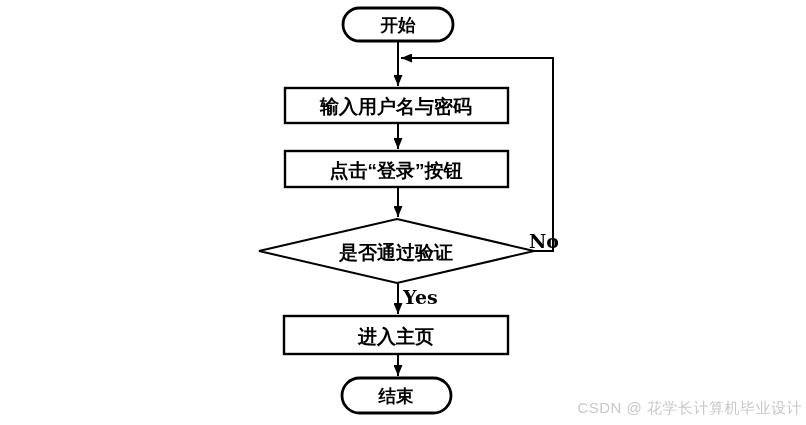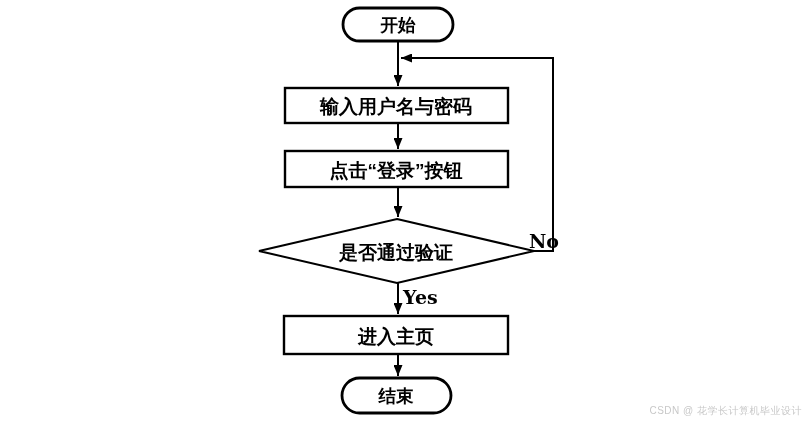--- a/index.html
+++ b/index.html
@@ -37,21 +37,21 @@
     font-family: "DejaVu Serif", serif;
     font-weight: bold;
     font-size: 19px;
     fill: #000000;
     dominant-baseline: central;
   }
   .watermark {
     position: absolute;
     right: 4px;
     bottom: 7px;
-    font-size: 10px;
+    font-size: 15px;
     color: #c8c8c8;
     letter-spacing: 0.5px;
     white-space: nowrap;
     user-select: none;
   }
 </style>
 </head>
 <body>
 
 <div class="canvas">

